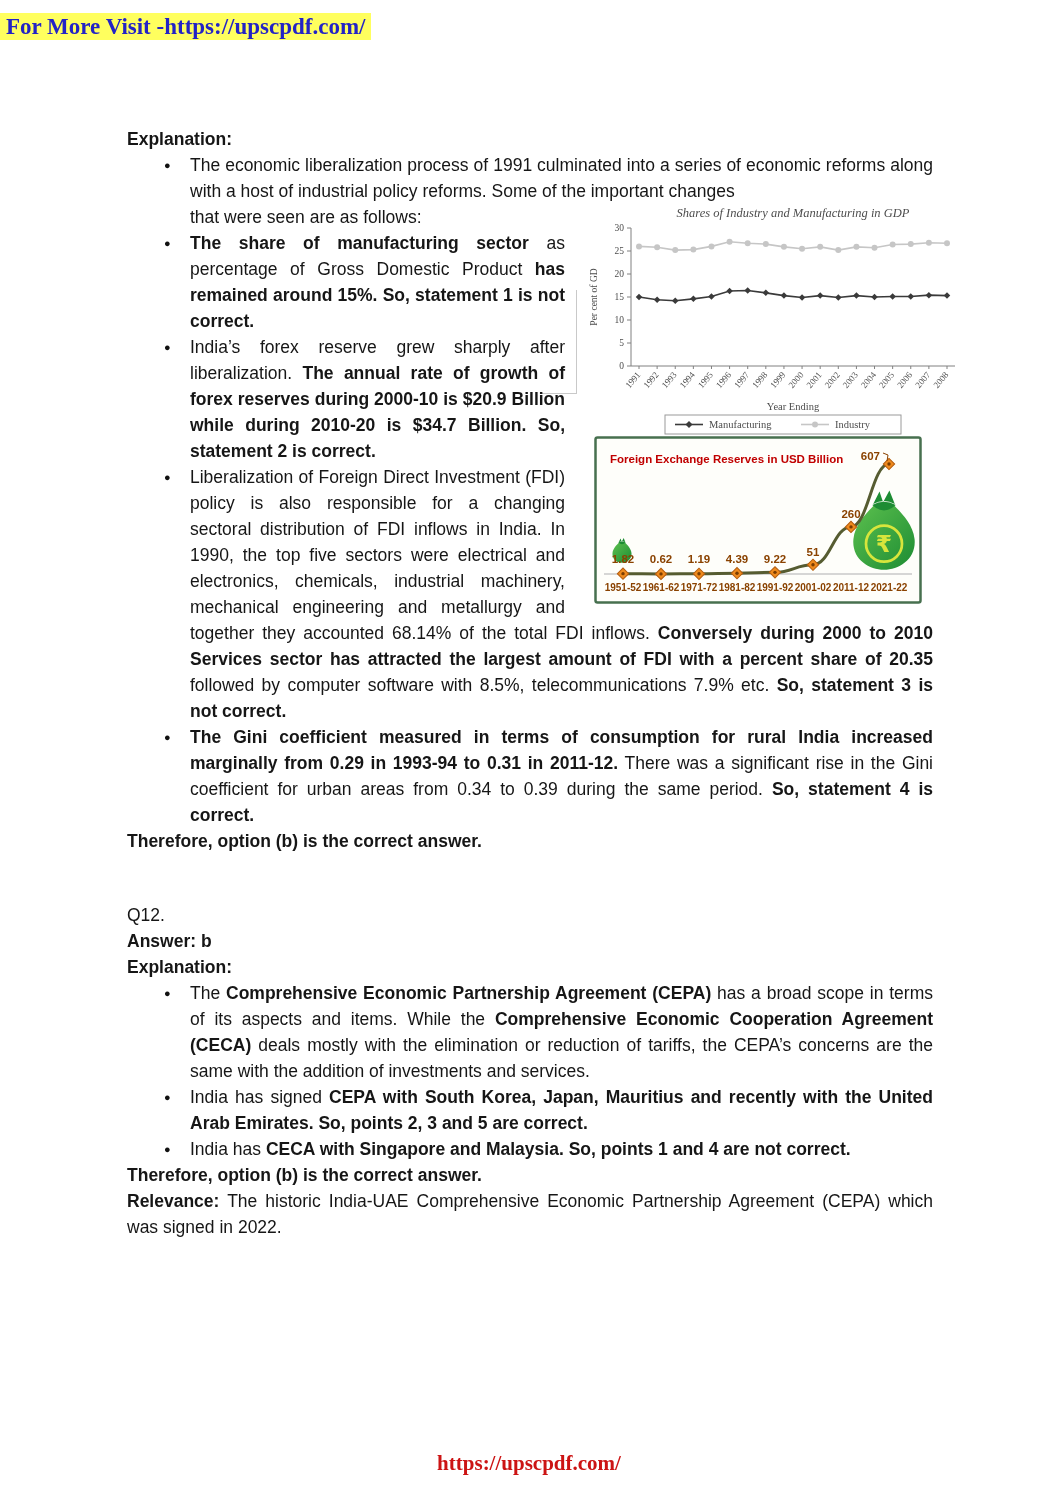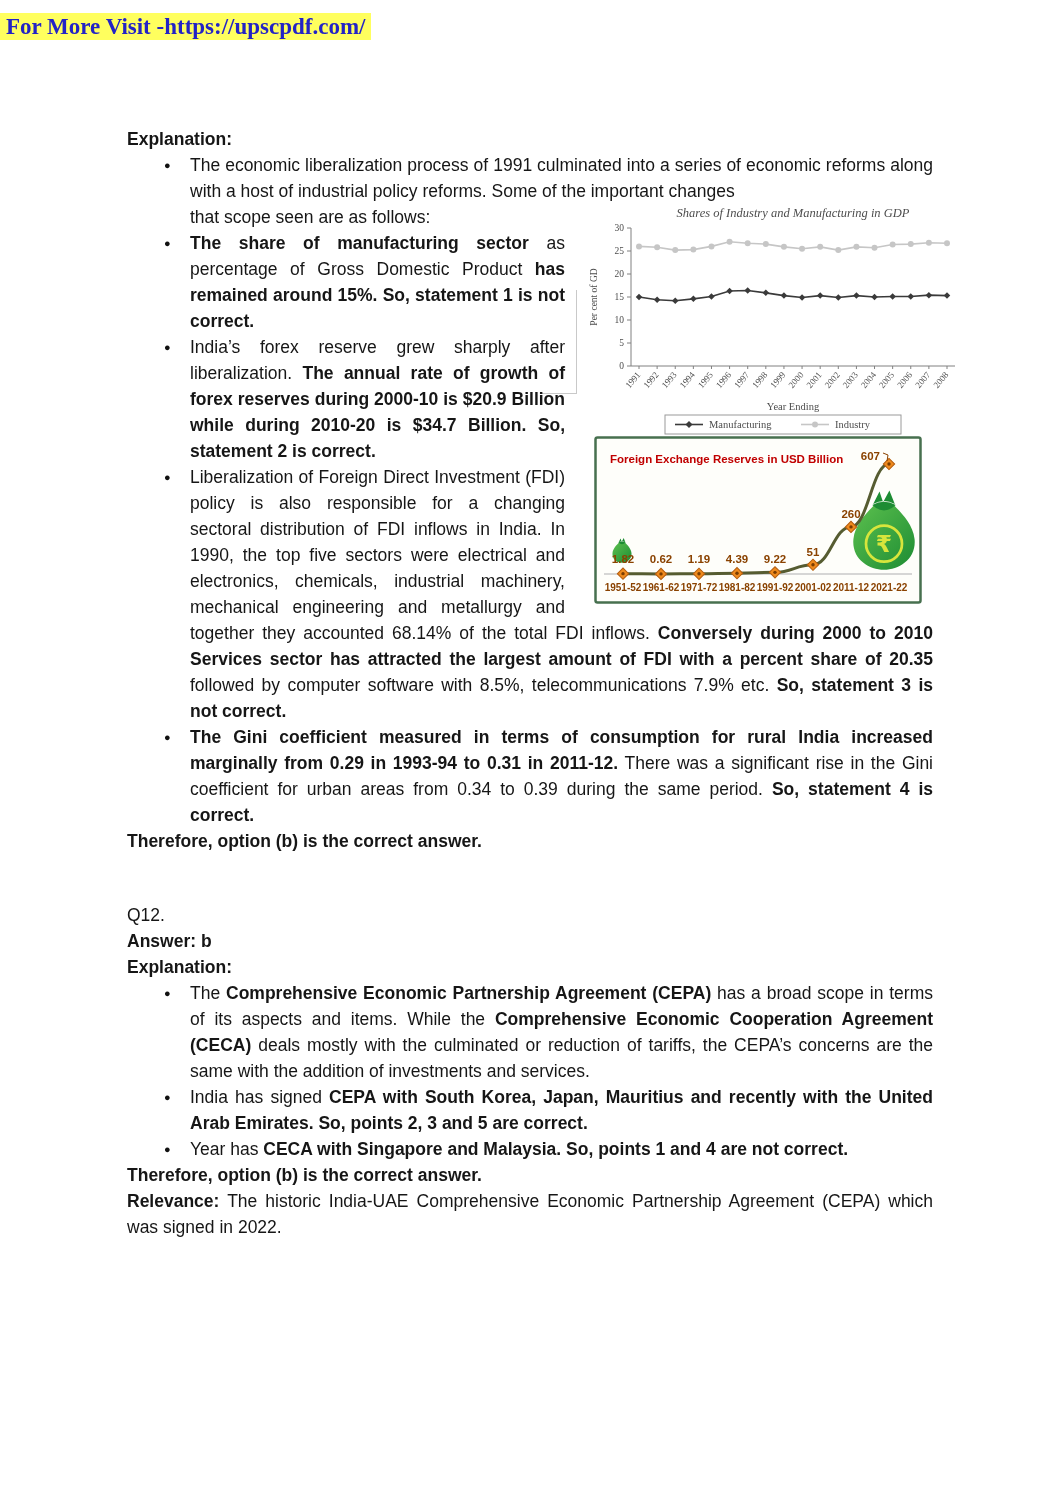--- a/index.html
+++ b/index.html
@@ -217,37 +217,40 @@
                     <circle cx="257" cy="90.8830313014827" r="1.7" fill="#7a3c00"></circle>
                     <text x="257" y="81.8830313014827" text-anchor="middle" font-family="&quot;Liberation Sans&quot;, sans-serif" font-weight="bold" font-size="11.5" fill="#8a4200">260</text>
                     <text x="257" y="155" text-anchor="middle" font-family="&quot;Liberation Sans&quot;, sans-serif" font-weight="bold" font-size="10" fill="#8a4200">2011-12</text>
                     <rect x="291" y="24" width="8" height="8" transform="rotate(45 295 28)" fill="#ef8a1d" stroke="#b35c0f" stroke-width="1"></rect>
                     <circle cx="295" cy="28" r="1.7" fill="#7a3c00"></circle>
                     <text x="286" y="24" text-anchor="end" font-family="&quot;Liberation Sans&quot;, sans-serif" font-weight="bold" font-size="11.5" fill="#8a4200">607</text>
                     <polyline points="289,17 294,19 293,25" fill="none" stroke="#8a4200" stroke-width="1"></polyline>
                     <text x="295" y="155" text-anchor="middle" font-family="&quot;Liberation Sans&quot;, sans-serif" font-weight="bold" font-size="10" fill="#8a4200">2021-22</text>
                   </svg>
     </div>
-  </div><span>that scope seen are as follows:</span></span></li>
+  </div><span>that were seen are as follows:</span></span></li>
           <li><b>The share of manufacturing sector</b><span> as percentage of Gross Domestic Product </span><b>has remained around 15%. So, statement 1 is not correct.</b></li>
           <li><span>India’s forex reserve grew sharply after liberalization. </span><b>The annual rate of growth of forex reserves during 2000-10 is $20.9 Billion while during 2010-20 is $34.7 Billion. So, statement 2 is correct.</b></li>
           <li><span>Liberalization of Foreign Direct Investment (FDI) policy is also responsible for a changing sectoral distribution of FDI inflows in India. In 1990, the top five sectors were electrical and electronics, chemicals, industrial machinery, mechanical engineering and metallurgy and together they accounted 68.14% of the total FDI inflows. </span><b>Conversely during 2000 to 2010 Services sector has attracted the largest amount of FDI with a percent share of 20.35</b><span> followed by computer software with 8.5%, telecommunications 7.9% etc. </span><b>So, statement 3 is not correct.</b></li>
           <li><b>The Gini coefficient measured in terms of consumption for rural India increased marginally from 0.29 in 1993-94 to 0.31 in 2011-12.</b><span> There was a significant rise in the Gini coefficient for urban areas from 0.34 to 0.39 during the same period. </span><b>So, statement 4 is correct.</b></li>
         </ul>
       <div class="bold">Therefore, option (b) is the correct answer.</div>
     </div>
 
     <div class="sec-q12">
       <div>Q12.</div>
       <div class="bold">Answer: b</div>
       <div class="bold">Explanation:</div>
       <ul class="blist" id="q12-list">
-          <li><span>The </span><b>Comprehensive Economic Partnership Agreement (CEPA)</b><span> has a broad scope in terms of its aspects and items. While the </span><b>Comprehensive Economic Cooperation Agreement (CECA)</b><span> deals mostly with the culminated or reduction of tariffs, the CEPA’s concerns are the same with the addition of investments and services.</span></li>
+          <li><span>The </span><b>Comprehensive Economic Partnership Agreement (CEPA)</b><span> has a broad scope in terms of its aspects and items. While the </span><b>Comprehensive Economic Cooperation Agreement (CECA)</b><span> deals mostly with the elimination or reduction of tariffs, the CEPA’s concerns are the same with the addition of investments and services.</span></li>
           <li><span>India has signed </span><b>CEPA with South Korea, Japan, Mauritius and recently with the United Arab Emirates. So, points 2, 3 and 5 are correct.</b></li>
-          <li><span>Year has </span><b>CECA with Singapore and Malaysia. So, points 1 and 4 are not correct.</b></li>
+          <li><span>India has </span><b>CECA with Singapore and Malaysia. So, points 1 and 4 are not correct.</b></li>
         </ul>
       <div class="bold">Therefore, option (b) is the correct answer.</div>
       <div id="relevance-line"><b>Relevance:</b><span> The historic India-UAE Comprehensive Economic Partnership Agreement (CEPA) which was signed in 2022.</span></div>
     </div>
 
   </div>
 
+  <div class="doc-footer">
+    <span>https://upscpdf.com/</span>
+  </div>
 </div>
 
 </body></html>

